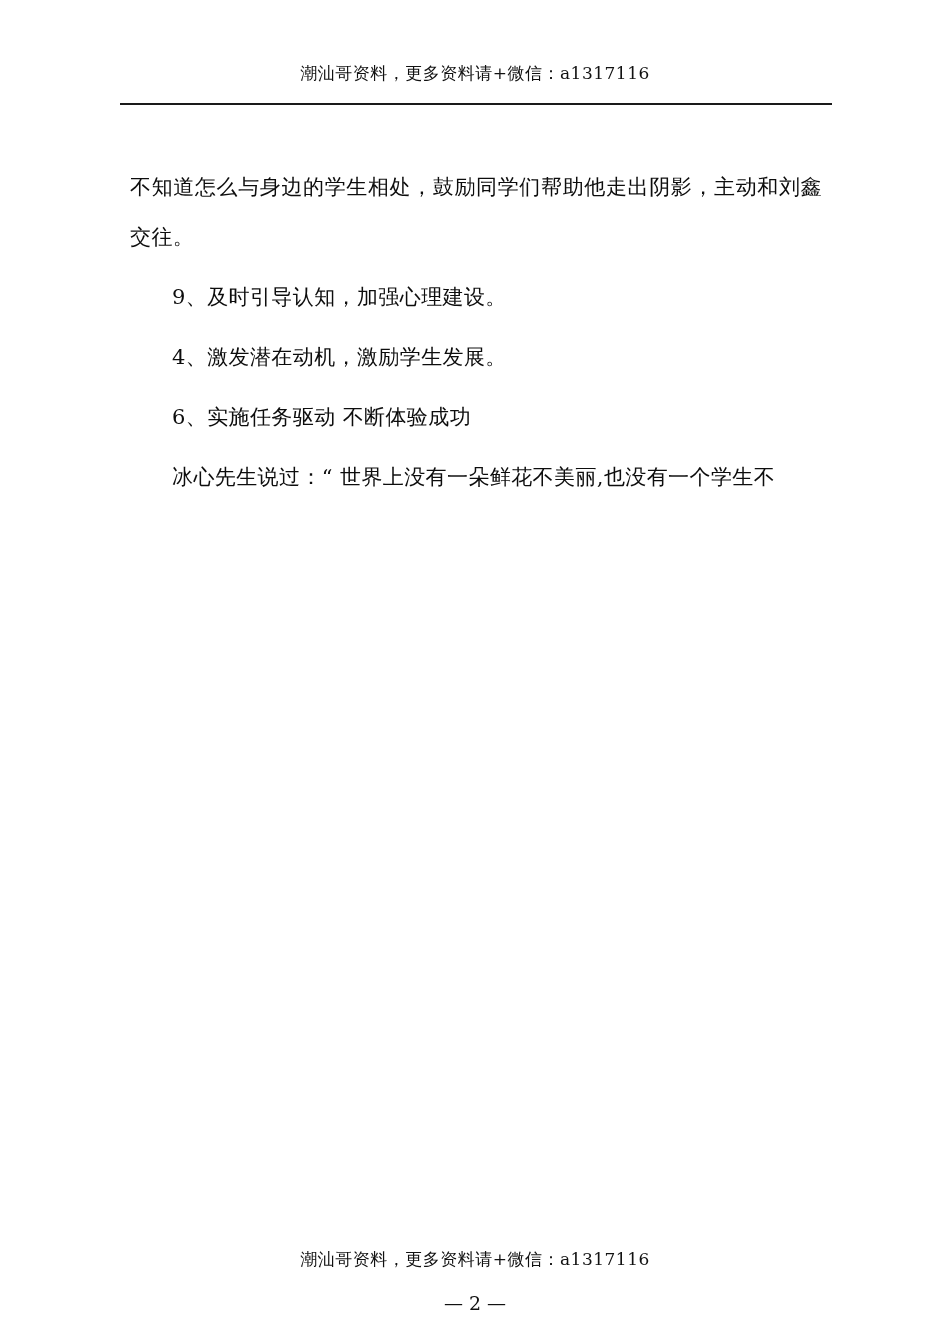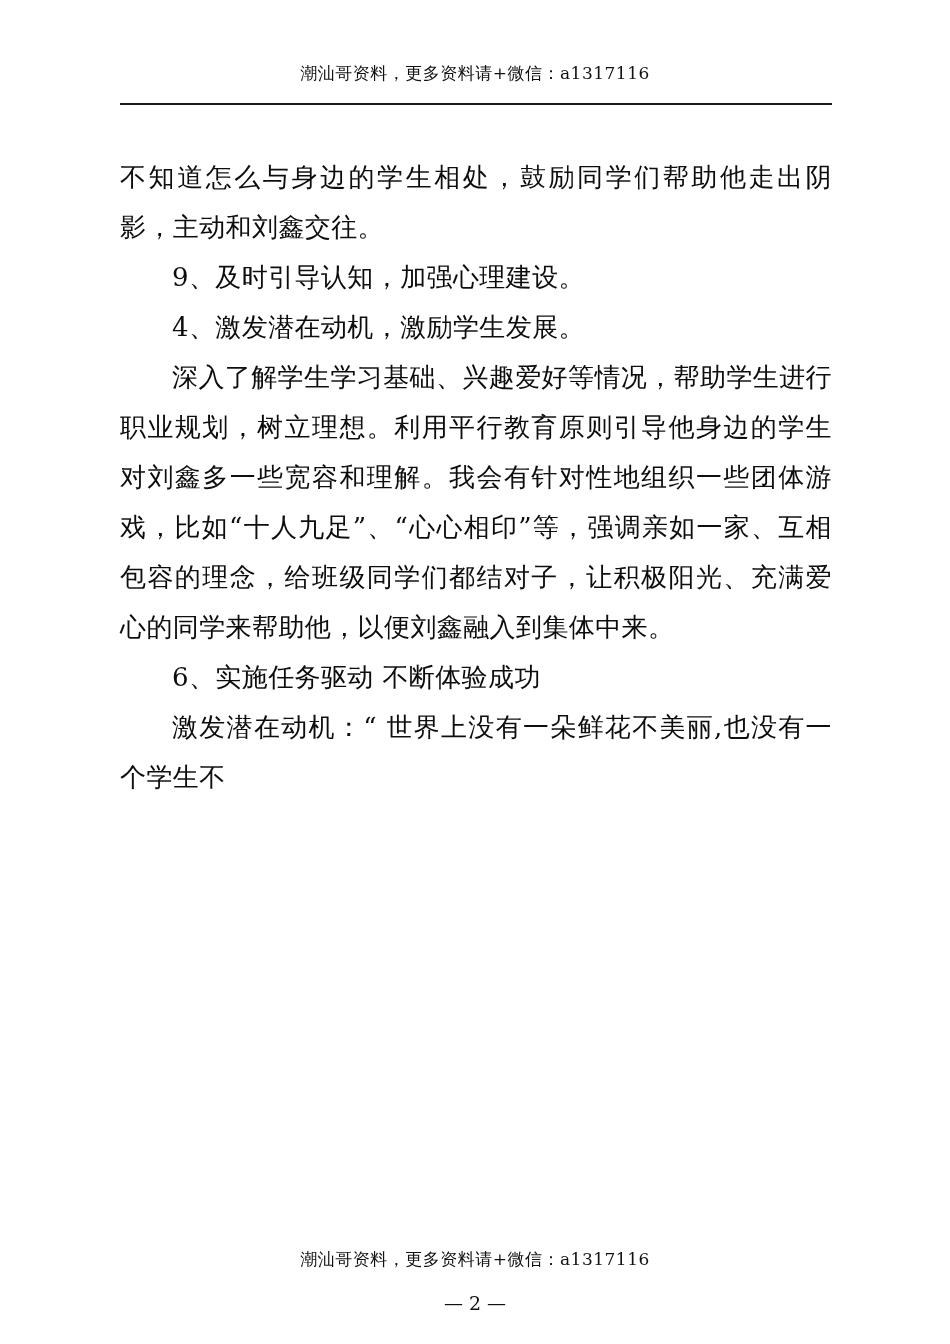--- a/index.html
+++ b/index.html
@@ -44,26 +44,26 @@
     height: 0;
     border-top: 2px solid #1a1a1a;
   }
   .content {
     position: absolute;
     top: 152px;
     left: 120px;
     width: 712px;
   }
   .para {
-    font-size: 26px;
+    font-size: 21px;
     line-height: 50px;
     text-align: justify;
     text-justify: inter-ideograph;
     letter-spacing: 0.4px;
-    margin: 0;
+    margin: 10px;
     color: #0d0d0d;
   }
   .indent {
     text-indent: 2em;
   }
   .footer-text {
     position: absolute;
     top: 1248px;
     left: 0;
     width: 950px;
@@ -90,21 +90,20 @@
   <div class="header-area">
     <span class="header-text">潮汕哥资料，更多资料请+微信：a1317116</span>
   </div>
 
   <div class="header-rule"></div>
 
   <div class="content">
     <p class="para">不知道怎么与身边的学生相处，鼓励同学们帮助他走出阴影，主动和刘鑫交往。</p>
     <p class="para indent">9、及时引导认知，加强心理建设。</p>
     <p class="para indent">4、激发潜在动机，激励学生发展。</p>
-    <p class="para indent">深入了解学生学习基础、兴趣爱好等情况，帮助学生进行职业规划，树立理想。利用平行教育原则引导他身边的学生对刘鑫多一些宽容和理解。我会有针对性地组织一些团体游戏，比如“十人九足”、“心心相印”等，强调亲如一家、互相包容的理念，给班级同学们都结对子，让积极阳光、充满爱心的同学来帮助他，以便刘鑫融入到集体中来。</p>
     <p class="para indent">6、实施任务驱动 不断体验成功</p>
-    <p class="para indent">激发潜在动机：“ 世界上没有一朵鲜花不美丽,也没有一个学生不</p>
+    <p class="para indent">冰心先生说过：“ 世界上没有一朵鲜花不美丽,也没有一个学生不</p>
   </div>
 
   <div class="footer-text">潮汕哥资料，更多资料请+微信：a1317116</div>
   <div class="page-number">— 2 —</div>
 
 </div>
 
 </body></html>

